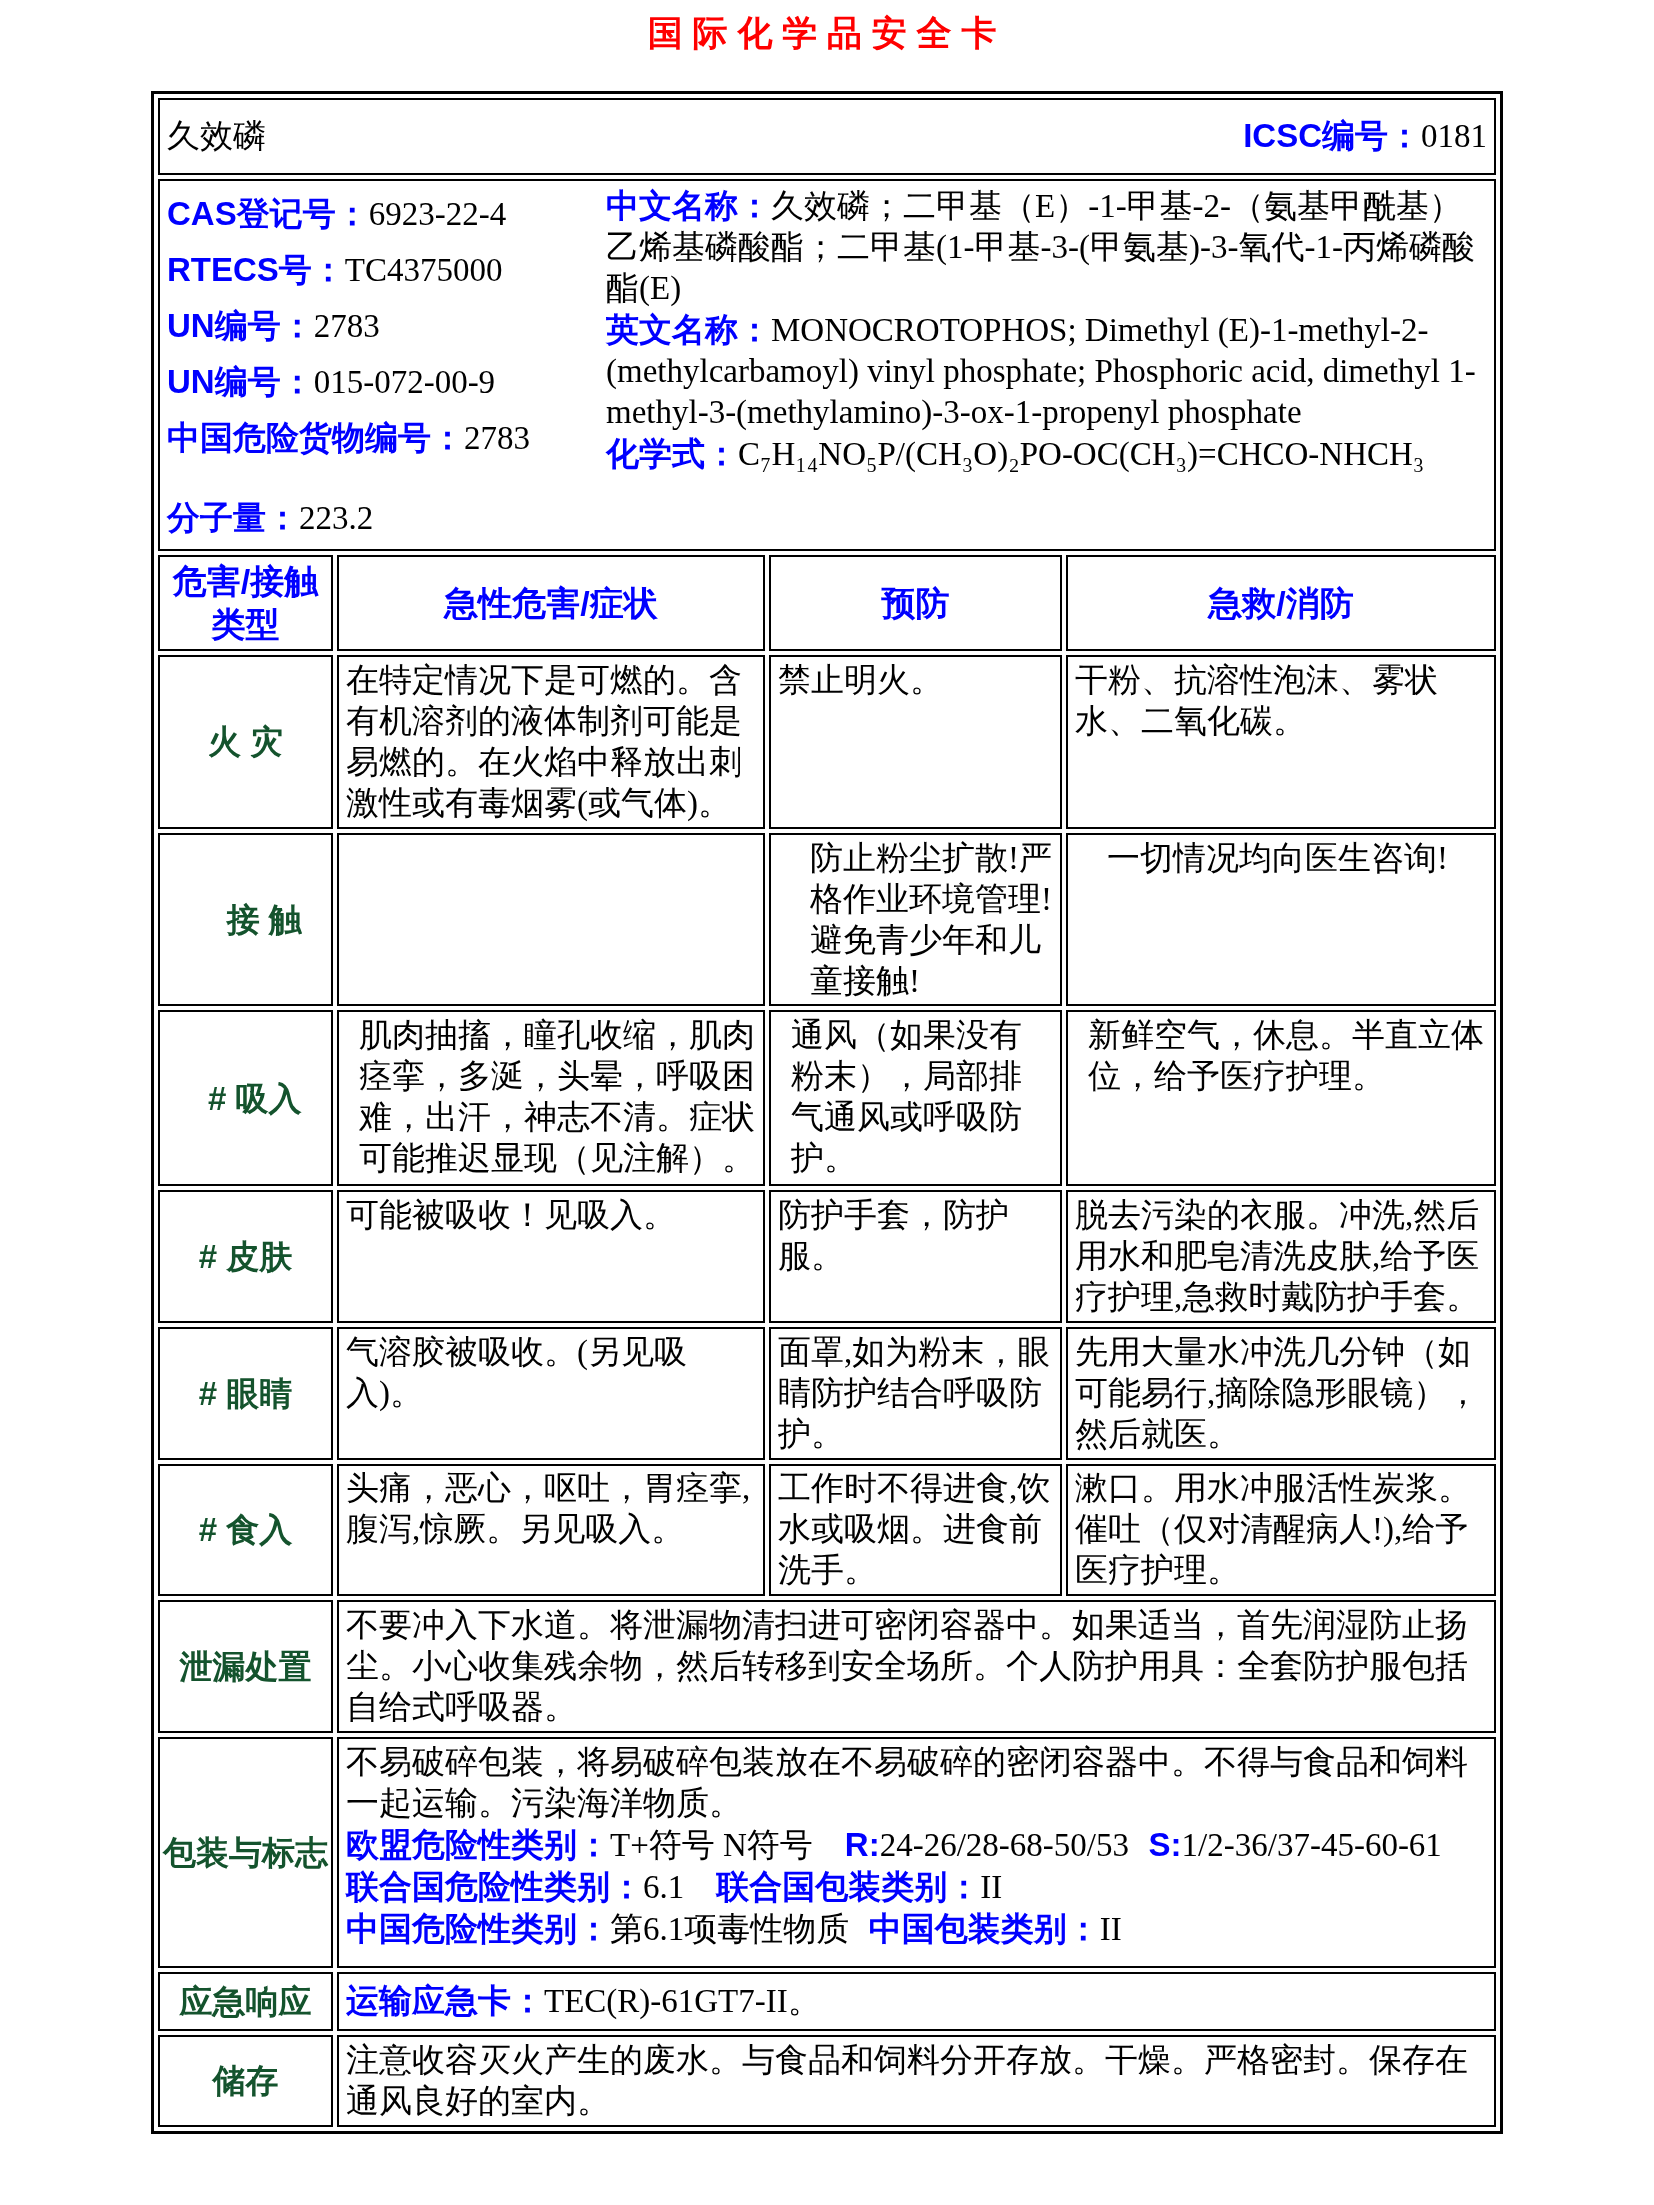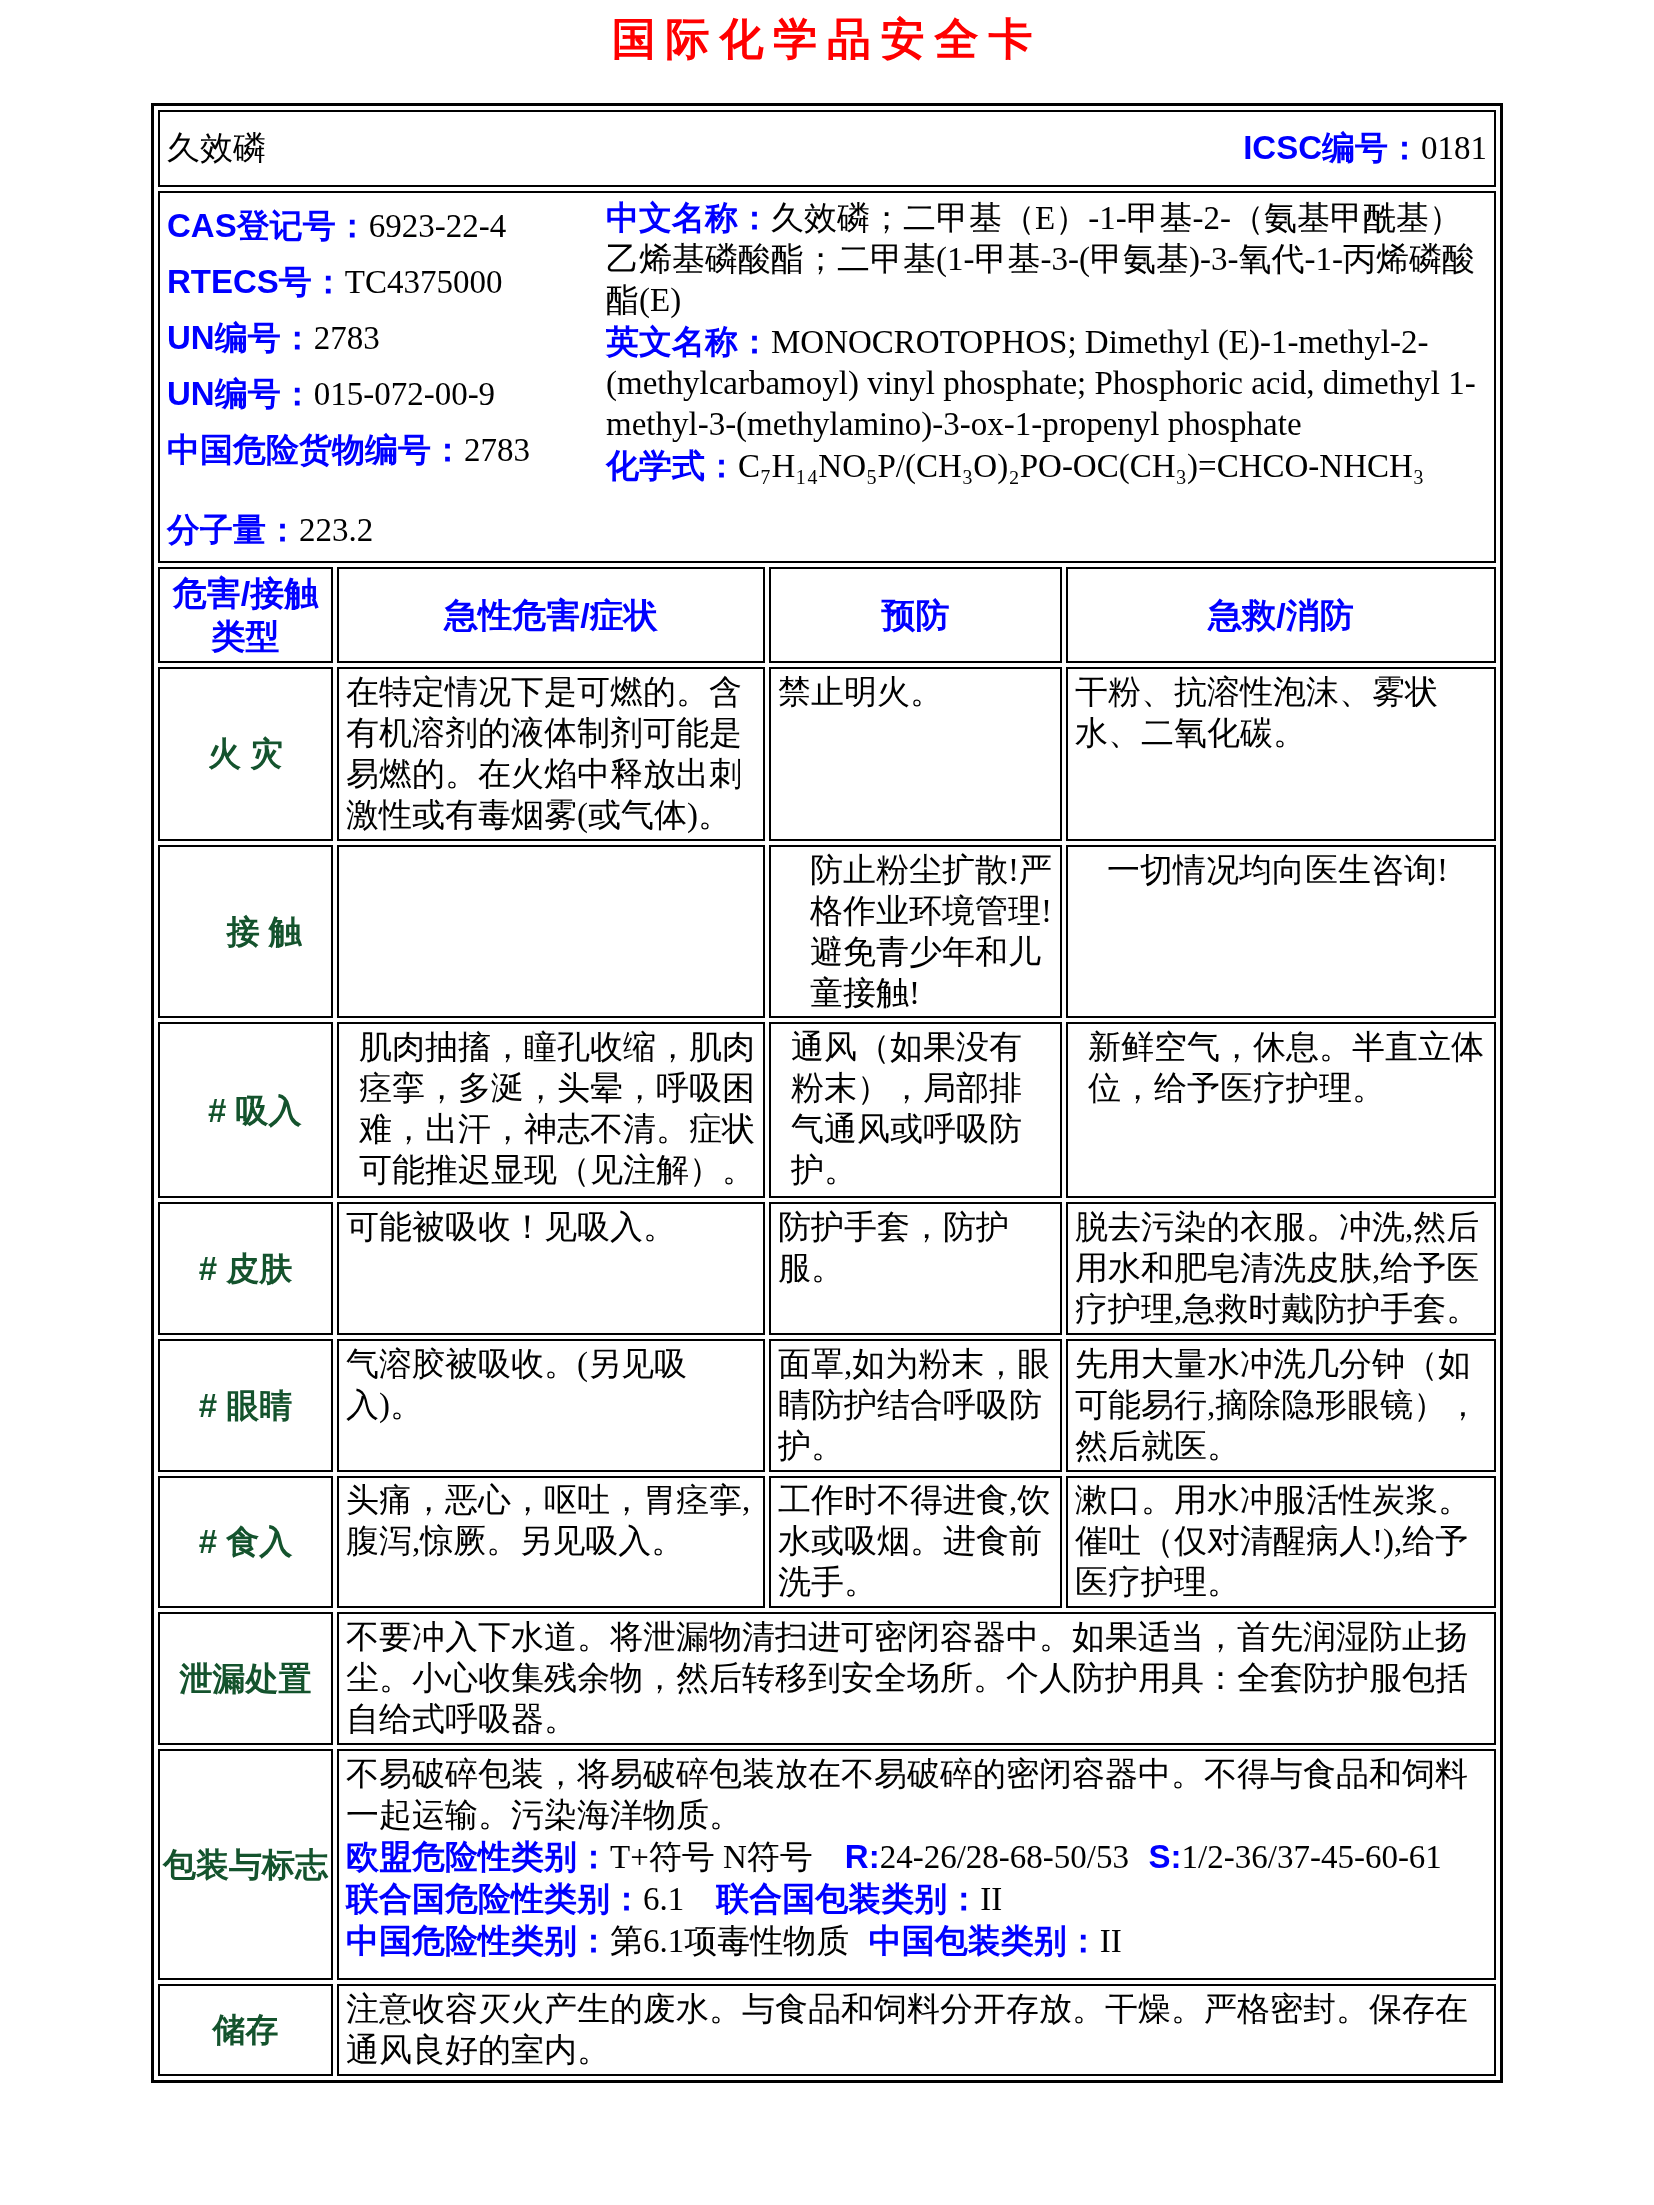--- a/index.html
+++ b/index.html
@@ -11,21 +11,21 @@
     height: 2205px;
     background: #ffffff;
     overflow: hidden;
   }
   .title {
     margin-top: 9.8px;
     text-align: center;
     color: #ff0000;
     font-family: "Liberation Sans", "DejaVu Sans", sans-serif;
     font-weight: bold;
-    font-size: 44px;
+    font-size: 35px;
     letter-spacing: 9.8px;
   }
   table.card {
     width: 1343px;
     margin: 34px auto 0 auto;
     border: 3.5px solid #000000;
     border-collapse: separate;
     border-spacing: 4.2px;
     table-layout: fixed;
     background: #ffffff;
@@ -199,20 +199,26 @@
     <tr class="r-pack">
       <td class="lbl">包装与标志</td>
       <td class="body pack" colspan="3">
         <p>不易破碎包装，将易破碎包装放在不易破碎的密闭容器中。不得与食品和饲料一起运输。污染海洋物质。</p>
         <p><span class="blue">欧盟危险性类别：</span><span class="black">T+符号 N符号</span><span class="gap-l"></span><span class="blue">R:</span><span class="black">24-26/28-68-50/53</span><span class="gap-m"></span><span class="blue">S:</span><span class="black">1/2-36/37-45-60-61</span></p>
         <p><span class="blue">联合国危险性类别：</span><span class="black">6.1</span><span class="gap-l"></span><span class="blue">联合国包装类别：</span><span class="black">II</span></p>
         <p><span class="blue">中国危险性类别：</span><span class="black">第6.1项毒性物质</span><span class="gap-m"></span><span class="blue">中国包装类别：</span><span class="black">II</span></p>
       </td>
     </tr>
 
+    <tr class="r-emer">
+      <td class="lbl">应急响应</td>
+      <td class="body" colspan="3">
+        <span class="blue">运输应急卡：</span><span class="black">TEC(R)-61GT7-II。</span>
+      </td>
+    </tr>
 
     <tr class="r-stor">
       <td class="lbl">储存</td>
       <td class="body" colspan="3">注意收容灭火产生的废水。与食品和饲料分开存放。干燥。严格密封。保存在通风良好的室内。</td>
     </tr>
 
   </tbody>
     </table>
 </div>
 

